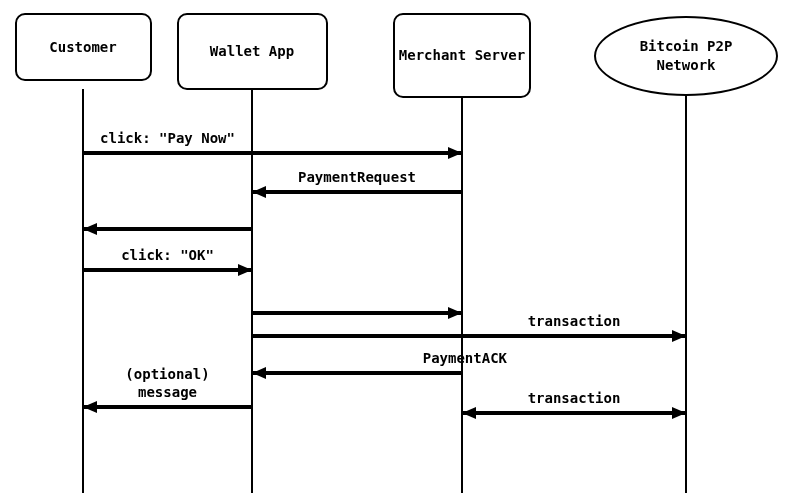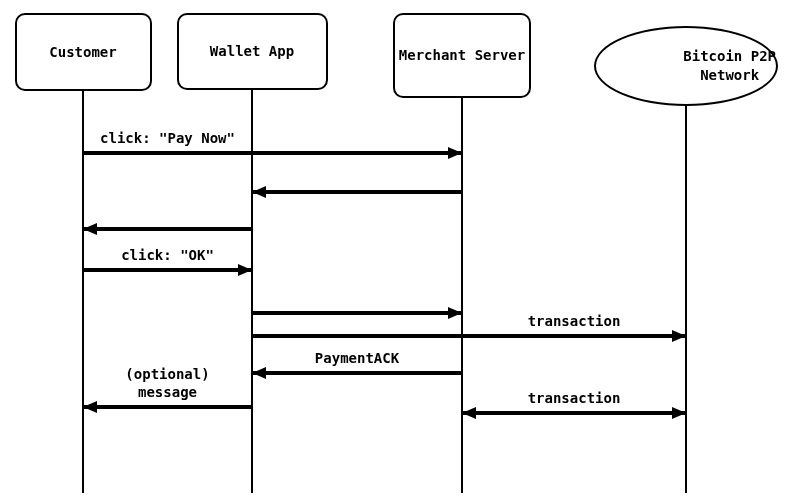--- a/index.html
+++ b/index.html
@@ -87,50 +87,51 @@
       <div class="lifeline" style="left: 251px; top: 89px; height: 404px;"></div>
       <div class="lifeline" style="left: 461px; top: 89px; height: 404px;"></div>
       <div class="lifeline" style="left: 685px; top: 90px; height: 403px;"></div>
     </div>
   <div class="layer">
       <div class="msg-line" style="left: 83px; top: 151px; width: 379px;"></div>
       <div class="msg-head right" style="left: 448px; top: 147px;"></div>
       <div class="msg-label" style="left: 17.5px; top: 129px;">click: "Pay Now"</div>
       <div class="msg-line" style="left: 252px; top: 190px; width: 210px;"></div>
       <div class="msg-head left" style="left: 252px; top: 186px;"></div>
+      <div class="msg-label" style="left: 207px; top: 168px;">PaymentRequest</div>
       <div class="msg-line" style="left: 83px; top: 227px; width: 169px;"></div>
       <div class="msg-head left" style="left: 83px; top: 223px;"></div>
       <div class="msg-line" style="left: 83px; top: 268px; width: 169px;"></div>
       <div class="msg-head right" style="left: 238px; top: 264px;"></div>
       <div class="msg-label" style="left: 17.5px; top: 246px;">click: "OK"</div>
       <div class="msg-line" style="left: 252px; top: 311px; width: 210px;"></div>
       <div class="msg-head right" style="left: 448px; top: 307px;"></div>
       <div class="msg-line" style="left: 252px; top: 334px; width: 434px;"></div>
       <div class="msg-head right" style="left: 672px; top: 330px;"></div>
       <div class="msg-label" style="left: 424px; top: 312px;">transaction</div>
       <div class="msg-line" style="left: 252px; top: 371px; width: 210px;"></div>
       <div class="msg-head left" style="left: 252px; top: 367px;"></div>
-      <div class="msg-label" style="left: 207px; top: 349px;">PaymentACK</div>
+      <div class="msg-label" style="left: 207px; top: 349px; text-align: right;">PaymentACK</div>
       <div class="msg-line" style="left: 83px; top: 405px; width: 169px;"></div>
       <div class="msg-head left" style="left: 83px; top: 401px;"></div>
       <div class="msg-label" style="left: 17.5px; top: 365px;">(optional)
 message</div>
       <div class="msg-line" style="left: 462px; top: 411px; width: 224px;"></div>
       <div class="msg-head left" style="left: 462px; top: 407px;"></div>
       <div class="msg-head right" style="left: 672px; top: 407px;"></div>
       <div class="msg-label" style="left: 424px; top: 389px;">transaction</div>
     </div>
   <div class="layer">
-      <div class="actor rect" style="left: 14.5px; top: 13px; width: 137px; height: 78px; justify-content: center;">
+      <div class="actor rect" style="left: 14.5px; top: 13px; width: 137px; height: 68px; justify-content: center;">
         <div class="actor-label">Customer</div>
       </div>
       <div class="actor rect" style="left: 176.5px; top: 13px; width: 151px; height: 77px;">
         <div class="actor-label">Wallet App</div>
       </div>
       <div class="actor rect" style="left: 393px; top: 13px; width: 138px; height: 85px;">
         <div class="actor-label">Merchant Server</div>
       </div>
-      <div class="actor ellipse" style="left: 594px; top: 26px; width: 184px; height: 80px; justify-content: flex-end;">
+      <div class="actor ellipse" style="left: 594px; top: 16px; width: 184px; height: 80px;">
         <div class="actor-label">Bitcoin P2P
 Network</div>
       </div>
     </div>
 </div>
 
 </body></html>

